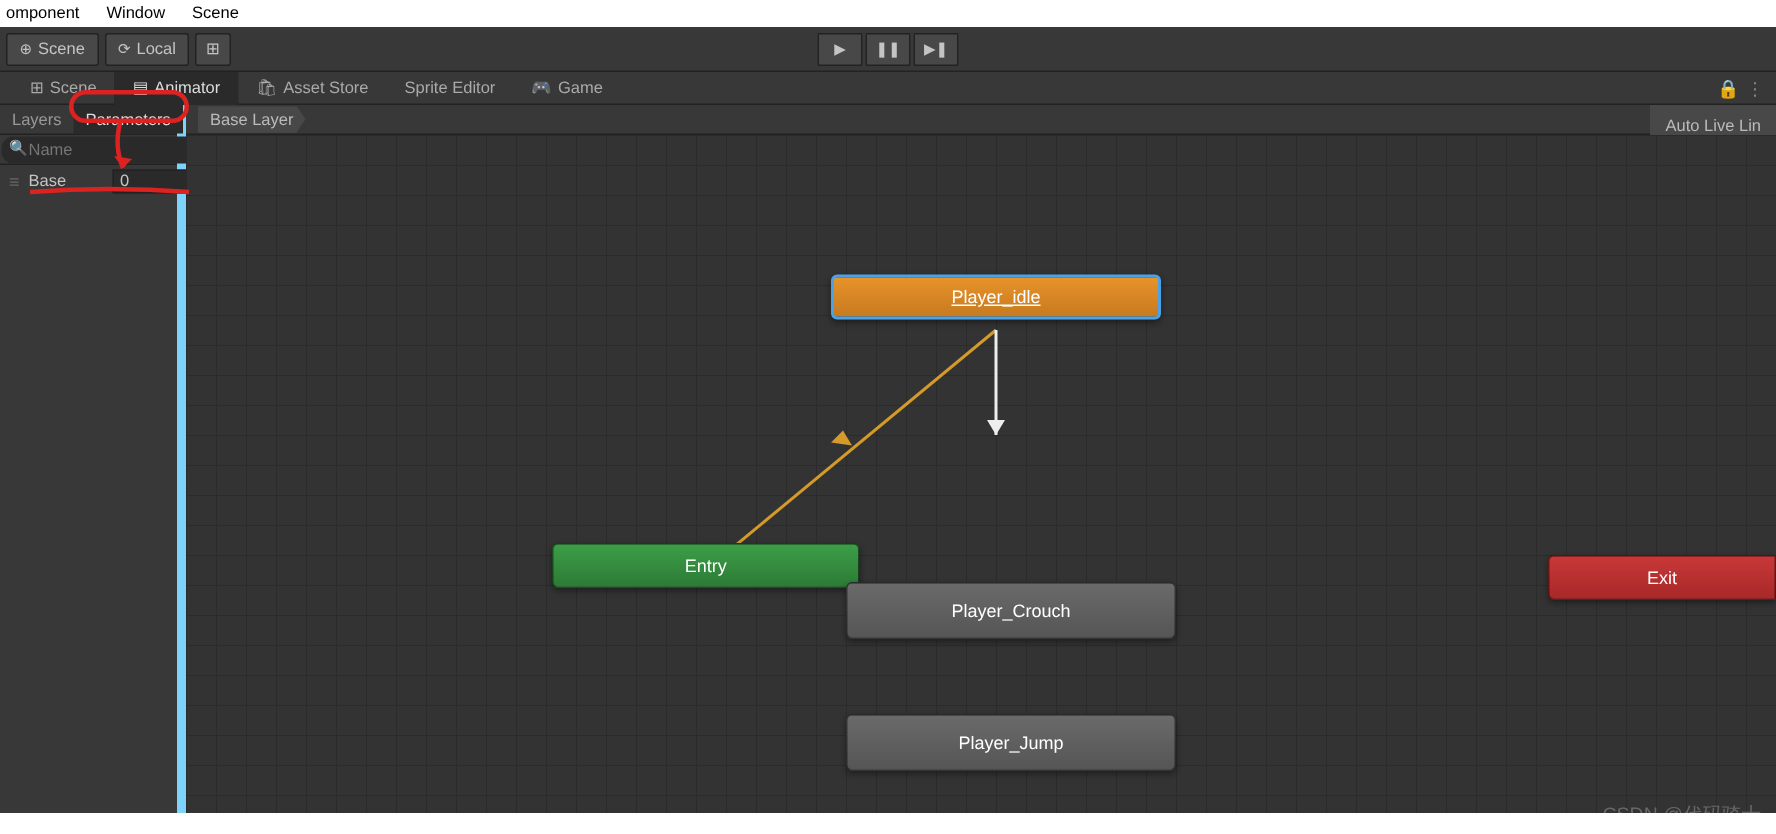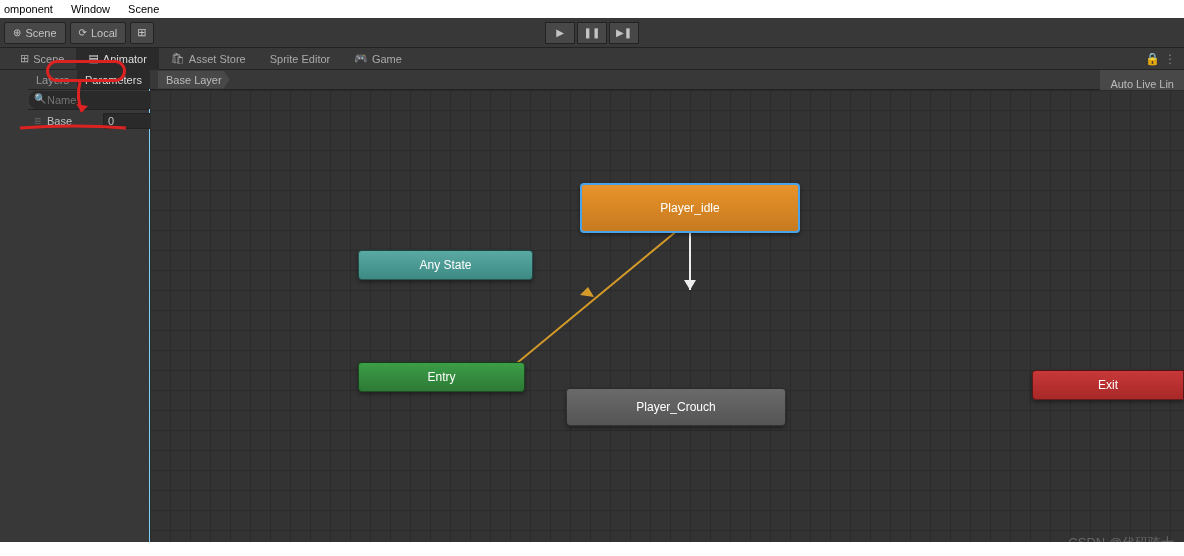--- a/index.html
+++ b/index.html
@@ -14,21 +14,21 @@
 .playback { position: absolute; left: 50%; transform: translateX(-50%); display: flex; gap: 2px; }
 .play-btn { background: #484848; border: 1px solid #222; width: 30px; height: 22px; display: flex; align-items: center; justify-content: center; color: #c4c4c4; cursor: pointer; font-size: 10px; }
 
 .tabs-row { background: #383838; height: 22px; display: flex; align-items: center; border-bottom: 1px solid #222; padding-left: 8px; position: relative; }
 .tab { padding: 0 12px; height: 22px; display: flex; align-items: center; font-size: 11px; color: #aaa; cursor: pointer; gap: 4px; }
 .tab.active { background: #2a2a2a; color: #ddd; }
 .lock-area { position: absolute; right: 8px; display: flex; gap: 4px; color: #888; }
 
 .main-area { display: flex; height: calc(100% - 70px); }
 
-.side-panel { width: 150px; background: #383838; border-right: 1px solid #7dd3fc; padding-left: 28px; }
+.side-panel { width: 124px; background: #383838; border-right: 6px solid #7dd3fc; }
 .side-tabs { display: flex; height: 20px; background: #383838; border-bottom: 1px solid #222; }
 .side-tab { padding: 0 8px; font-size: 11px; display: flex; align-items: center; color: #999; cursor: pointer; }
 .side-tab.active { background: #2a2a2a; color: #ddd; }
 .eye-btn { margin-left: auto; padding: 0 6px; display: flex; align-items: center; color: #999; }
 
 .search-row { display: flex; height: 20px; border-bottom: 1px solid #222; }
 .search-field { flex: 1; background: #2a2a2a; border: none; color: #999; padding: 0 4px 0 18px; font-size: 11px; height: 18px; margin: 1px; border-radius: 8px; }
 .search-wrap { position: relative; flex: 1; }
 .search-ico { position: absolute; left: 6px; top: 3px; font-size: 10px; color: #888; }
 .add-btn { width: 24px; background: #383838; border: none; color: #ccc; display: flex; align-items: center; justify-content: center; font-size: 11px; cursor: pointer; }
@@ -47,23 +47,23 @@
   background-color: #333;
   background-image:
     linear-gradient(#2b2b2b 1px, transparent 1px),
     linear-gradient(90deg, #2b2b2b 1px, transparent 1px),
     linear-gradient(#222 1px, transparent 1px),
     linear-gradient(90deg, #222 1px, transparent 1px);
   background-size: 20px 20px, 20px 20px, 100px 100px, 100px 100px;
 }
 
 .node { position: absolute; border-radius: 4px; display: flex; align-items: center; justify-content: center; font-size: 12px; color: #fff; border: 1px solid rgba(0,0,0,0.5); box-shadow: 0 2px 4px rgba(0,0,0,0.4); cursor: move; }
-.node.orange { background: linear-gradient(#e8932b, #c77a1f); border: 2px solid #4aa3e8; width: 220px; height: 50px; }
+.node.orange { background: linear-gradient(#e8932b, #c77a1f); border: 2px solid #4aa3e8; width: 220px; height: 30px; text-decoration: underline; }
 .node.teal { background: linear-gradient(#5aa9a3, #3d8a84); width: 175px; height: 30px; }
-.node.green { background: linear-gradient(#3c9e47, #2d7a36); width: 167px; height: 30px; }
+.node.green { background: linear-gradient(#3c9e47, #2d7a36); width: 205px; height: 30px; margin-left: 36px; }
 .node.gray { background: linear-gradient(#6a6a6a, #555); width: 220px; height: 38px; }
 .node.red { background: linear-gradient(#c83838, #a82828); width: 152px; height: 30px; border-radius: 4px 0 0 4px; }
 
 .edge { position: absolute; pointer-events: none; }
 .arrow-white { position: absolute; width: 0; height: 0; border-left: 6px solid transparent; border-right: 6px solid transparent; border-top: 10px solid #eee; }
 
 .annotation { position: absolute; border: 3px solid #d22; border-radius: 50%; pointer-events: none; }
 .anno-arrow { position: absolute; pointer-events: none; }
 
 .watermark { position: absolute; right: 10px; bottom: 4px; color: rgba(200,200,200,0.35); font-size: 13px; }
@@ -152,23 +152,23 @@
     <div class="grid">
 
       <svg class="edge" style="left:0;top:0;width:100%;height:100%;position:absolute">
         <line x1="355" y1="283" x2="540" y2="130" stroke="#d49a2a" stroke-width="2"></line>
         <polygon points="430,205 438,197 444,207" fill="#d49a2a"></polygon>
         <line x1="540" y1="130" x2="540" y2="200" stroke="#eee" stroke-width="2"></line>
       </svg>
       <div class="arrow-white" style="left:534px;top:190px"></div>
 
       <div class="node orange" style="left:430px;top:93px">Player_idle</div>
-      <div class="node teal" style="left:208px;top:160px">Any State</div>
       <div class="node green" style="left:208px;top:272px">Entry</div>
-      <div class="node gray" style="left:416px;top:298px">Player_Crouch</div>
+      <div class="node gray" style="left:440px;top:298px">Player_Crouch</div>
+      <div class="node gray" style="left:440px;top:386px">Player_Jump</div>
       <div class="node red" style="right:0;top:280px">Exit</div>
     </div>
   </div>
 </div>
 
 <div class="annotation" style="left:46px;top:60px;width:80px;height:22px;border-radius:12px"></div>
 <svg class="anno-arrow" style="left:70px;top:80px;width:30px;height:40px">
   <path d="M10 2 Q6 18 12 32" stroke="#d22" stroke-width="3" fill="none"></path>
   <polygon points="12,32 6,24 18,26" fill="#d22"></polygon>
 </svg>

